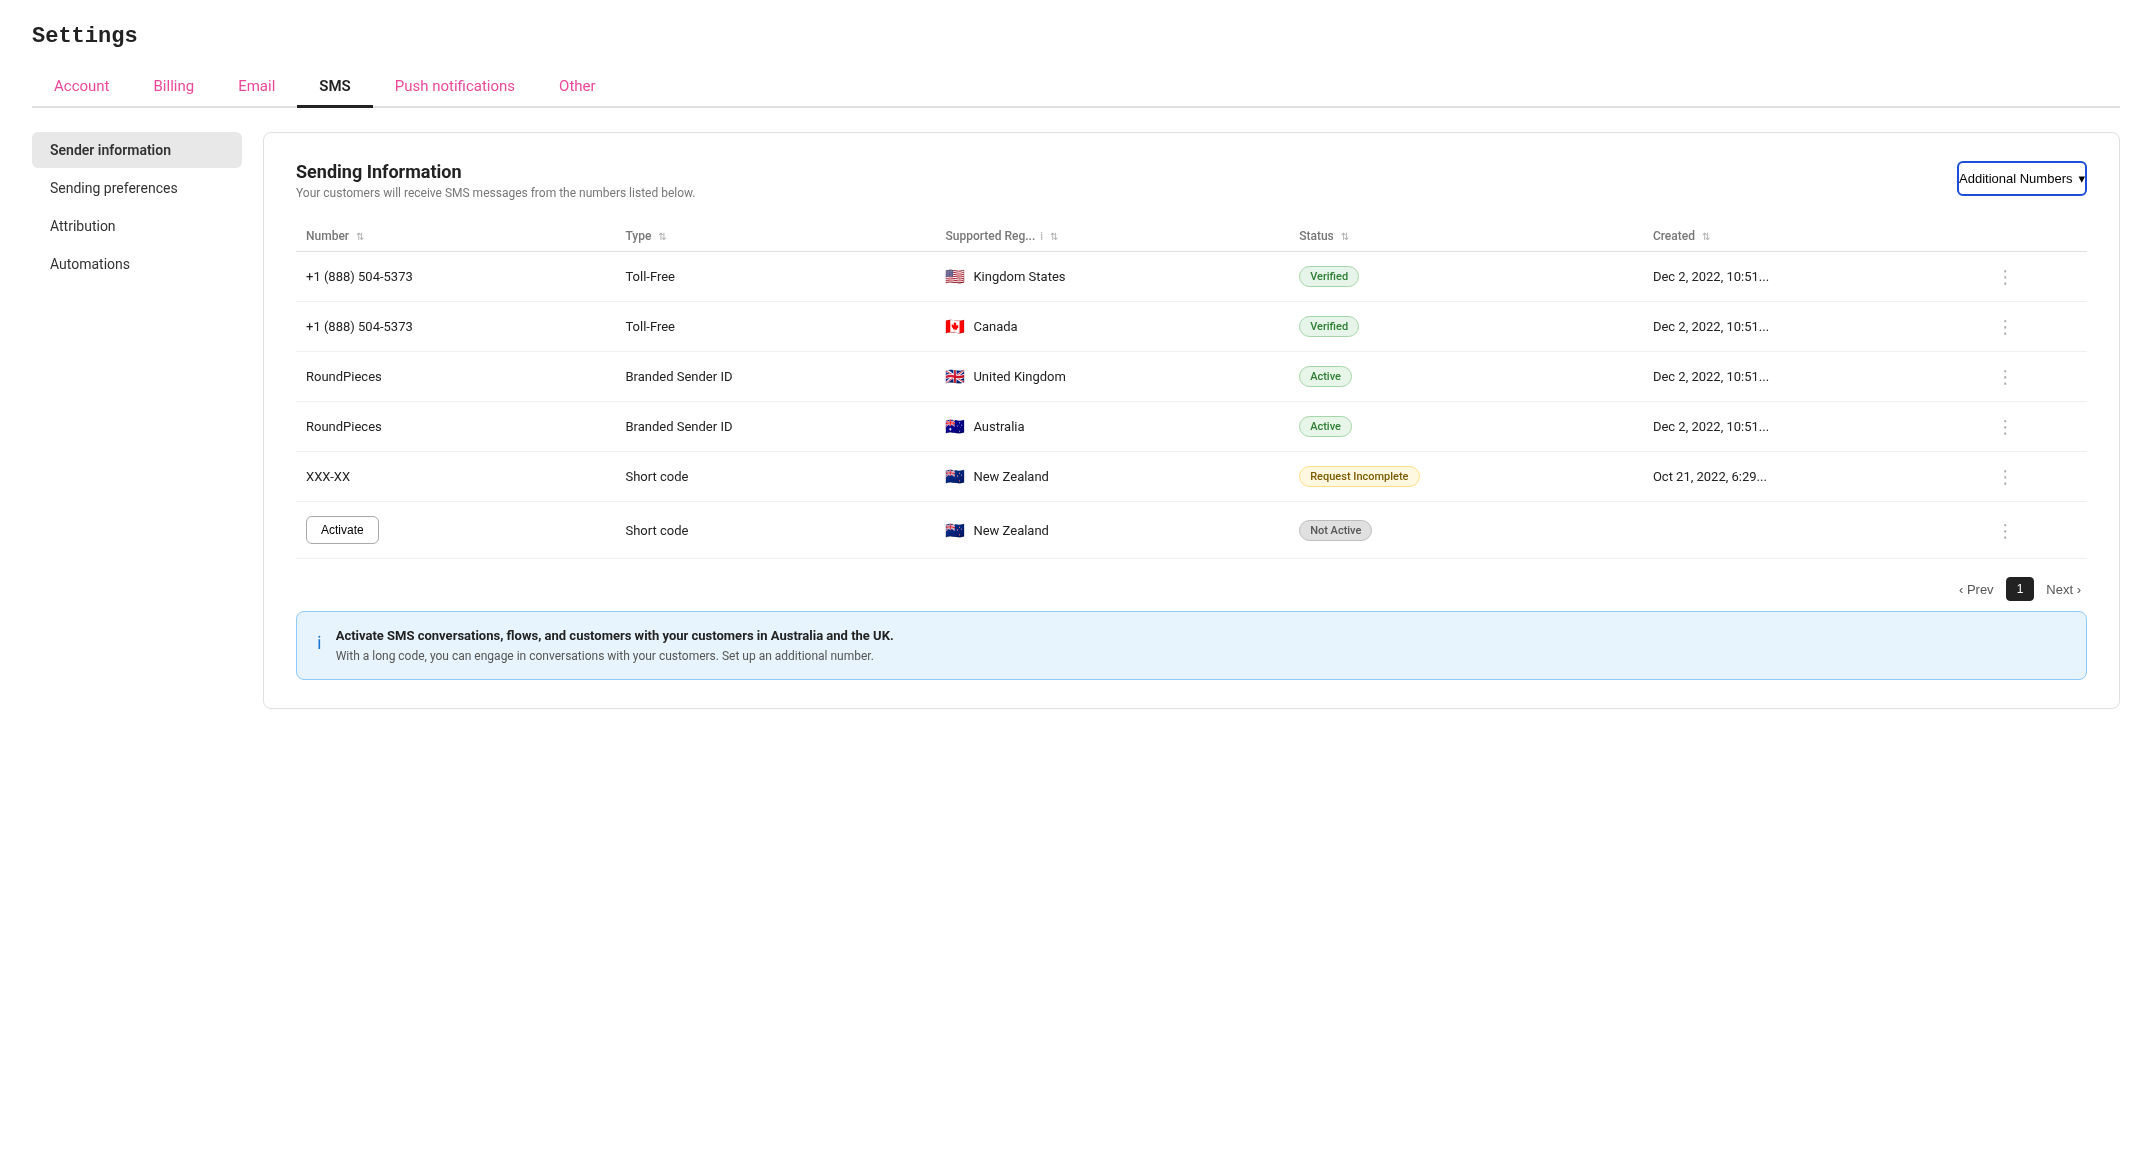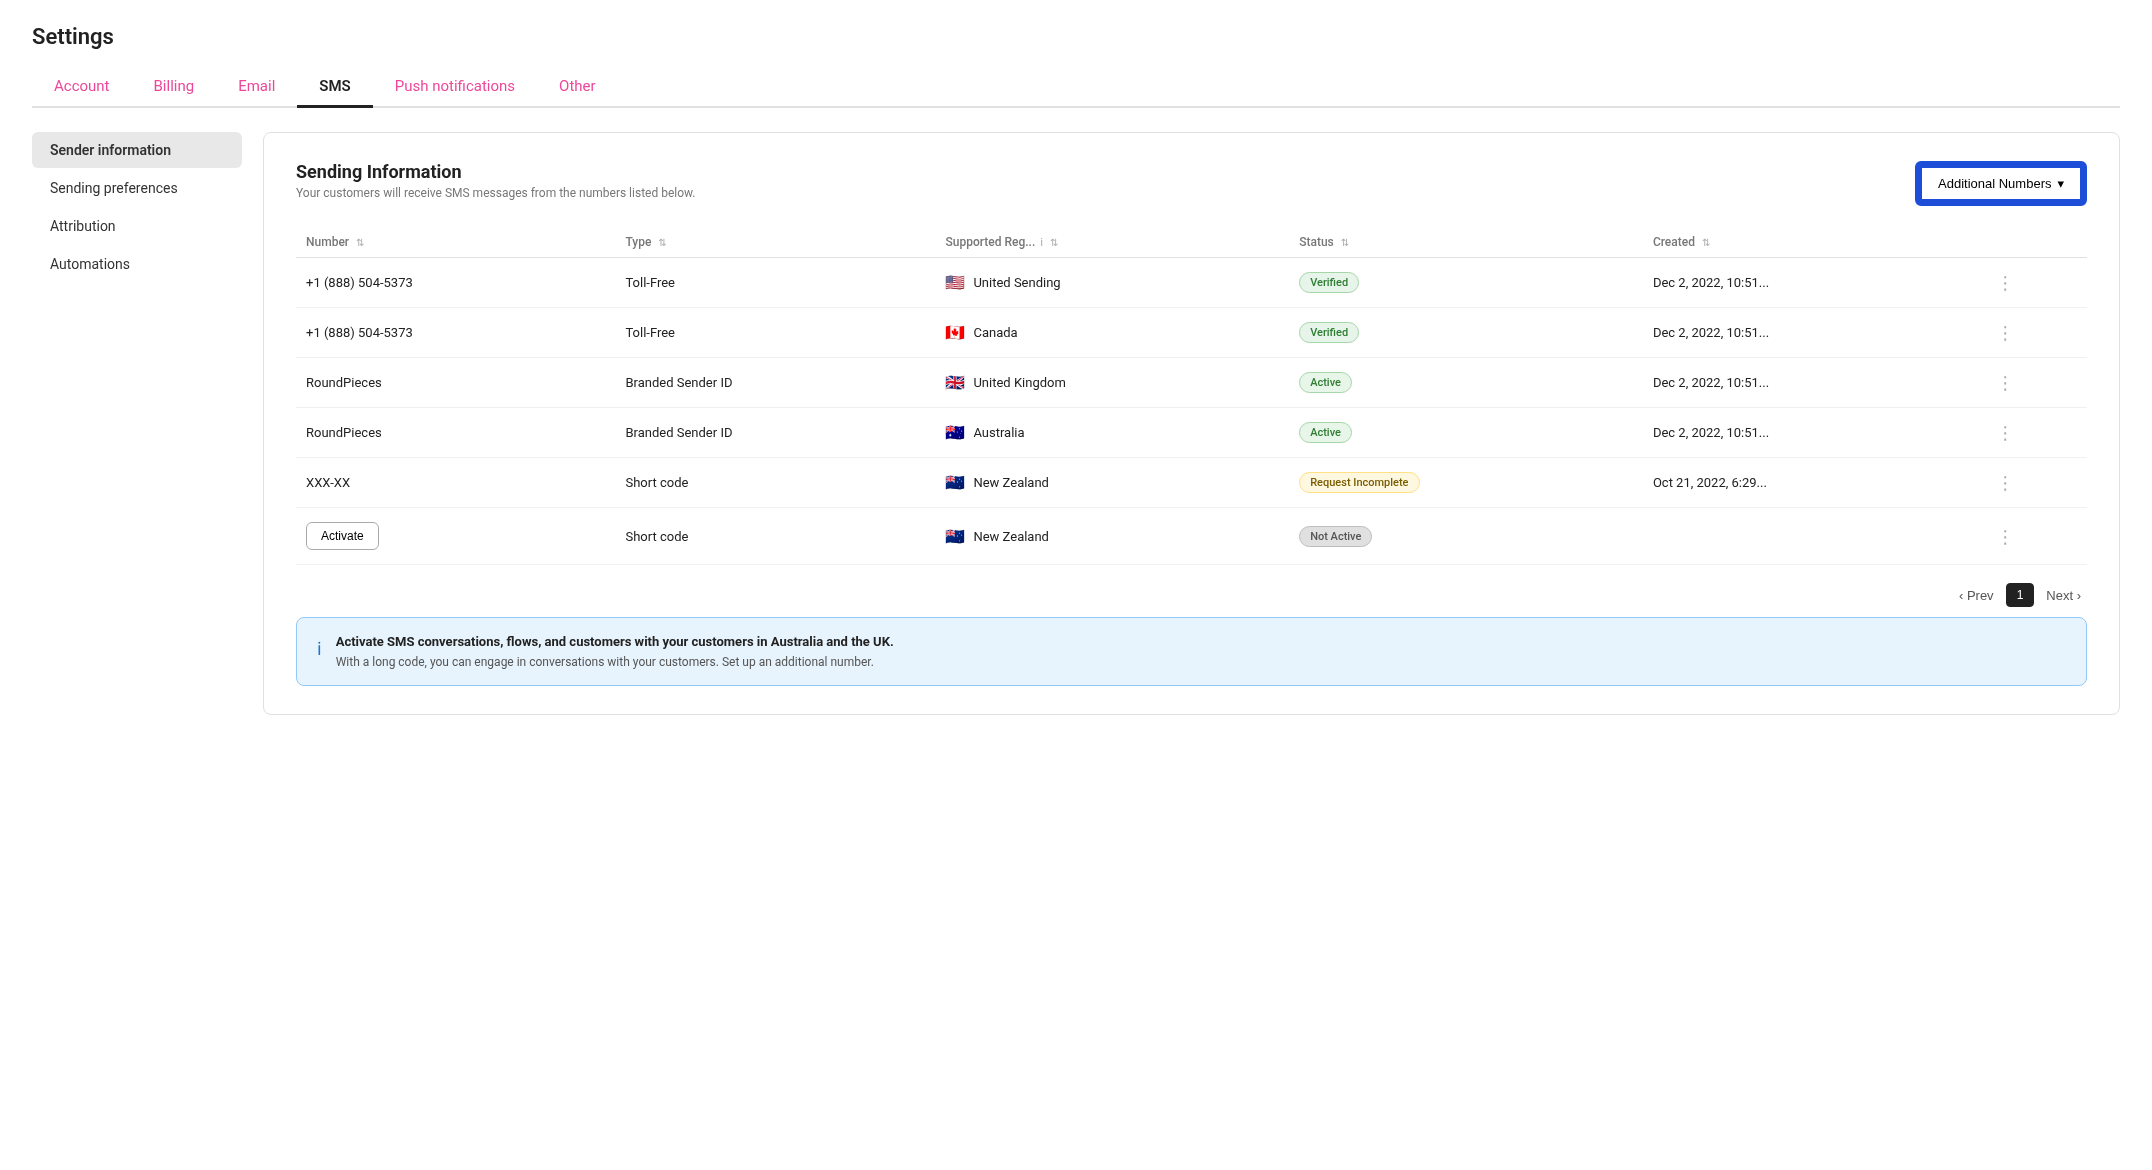--- a/index.html
+++ b/index.html
@@ -1,37 +1,37 @@
 <!DOCTYPE html>
 <html><head>
   <meta charset="utf-8">
   <style>
     * { box-sizing: border-box; margin: 0; padding: 0; }
     body { font-family: -apple-system, BlinkMacSystemFont, 'Segoe UI', Roboto, sans-serif; background: #f5f5f5; color: #222; font-size: 14px; }
 
     .page { background: #fff; min-height: 100vh; padding: 24px 32px; }
-    .page-title { font-size: 22px; font-weight: 600; margin-bottom: 18px; }
+    .page-title { font-size: 22px; font-weight: 600; margin-bottom: 18px; font-family: Liberation Mono, monospace; }
 
     .top-tabs { display: flex; gap: 0; border-bottom: 2px solid #e0e0e0; margin-bottom: 24px; }
     .top-tab { padding: 10px 22px; cursor: pointer; font-size: 15px; color: #ec4899; border-bottom: 3px solid transparent; margin-bottom: -2px; text-decoration: none; }
     .top-tab.active { color: #222; border-bottom: 3px solid #222; font-weight: 600; }
 
     .content-area { display: flex; gap: 13px; }
 
     .sidebar { width: 210px; flex-shrink: 0; }
     .sidebar-item { padding: 10px 18px; border-radius: 6px; cursor: pointer; font-size: 14px; color: #333; margin-bottom: 2px; }
     .sidebar-item.active { background: #e8e8e8; font-weight: 600; }
 
     .main { flex: 1; background: #fff; border: 1px solid #e0e0e0; border-radius: 8px; padding: 28px 32px; margin-left: 8px; }
 
     .main-header { display: flex; justify-content: space-between; align-items: flex-start; margin-bottom: 20px; }
     .main-title { font-size: 18px; font-weight: 700; margin-bottom: 4px; }
     .main-subtitle { font-size: 12px; color: #777; }
 
-    .additional-btn { border: 7px solid #1d4ed8; background: #fff; border-radius: 6px; padding: 8px 16px; cursor: pointer; font-size: 13px; display: flex; align-items: center; gap: 6px; }
+    .additional-btn { border: 2px solid #1d4ed8; background: #fff; border-radius: 6px; padding: 8px 0; cursor: pointer; font-size: 13px; display: flex; align-items: center; gap: 6px; }
 
     table { width: 100%; border-collapse: collapse; margin-bottom: 18px; }
     thead th { text-align: left; font-size: 12px; color: #777; padding: 8px 10px; border-bottom: 1px solid #e0e0e0; font-weight: 500; white-space: nowrap; }
     thead th .sort-icon { display: inline-block; margin-left: 4px; font-size: 10px; color: #aaa; }
     tbody tr { border-bottom: 1px solid #f0f0f0; }
     tbody td { padding: 14px 10px; font-size: 13px; vertical-align: middle; }
 
     .flag { font-size: 16px; margin-right: 4px; }
     .country { display: flex; align-items: center; gap: 4px; }
 
@@ -118,21 +118,21 @@
             <th></th>
           </tr>
         </thead>
         <tbody id="table-body">
         <tr>
     <td>+1 (888) 504-5373</td>
     <td>Toll-Free</td>
     <td>
       <div class="country">
         <span class="flag">🇺🇸</span>
-        <span>United Sending</span>
+        <span>Kingdom States</span>
       </div>
     </td>
     <td>
       <span class="badge badge-verified">Verified</span>
     </td>
     <td>Dec 2, 2022, 10:51...</td>
     <td>
       <span class="more-icon">⋮</span>
     </td>
   </tr>

